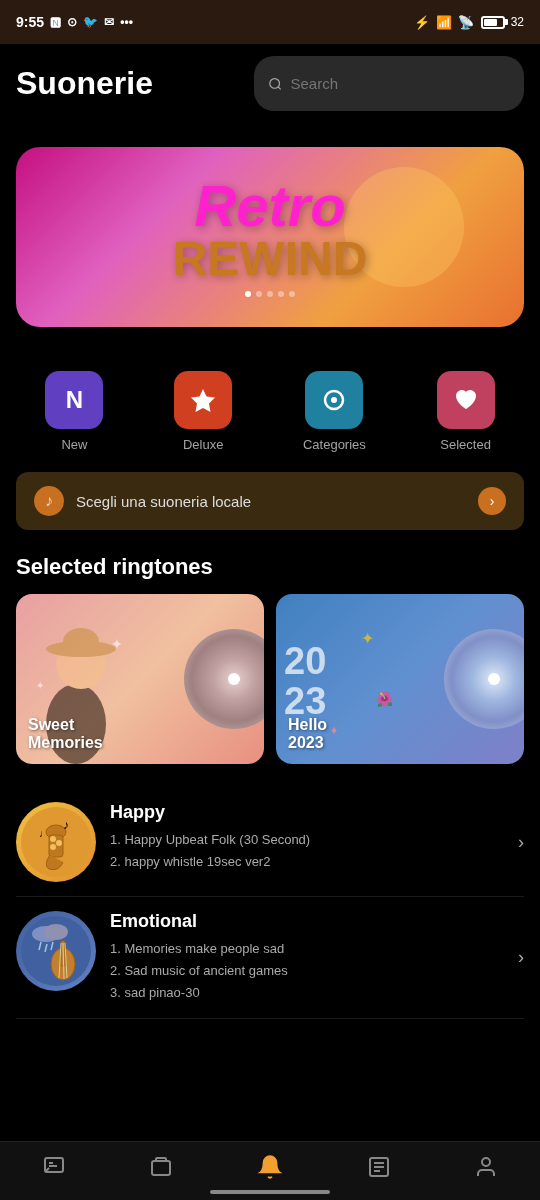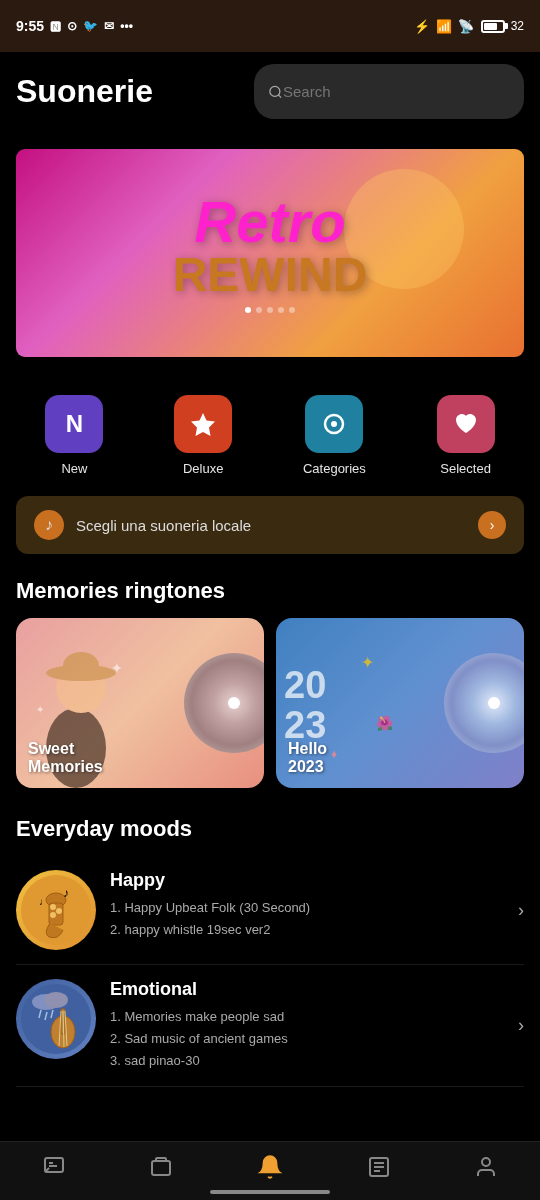--- a/index.html
+++ b/index.html
@@ -13,21 +13,21 @@
       overflow-x: hidden;
     }
 
     
     .status-bar {
       background: #2a1a10;
       display: flex;
       justify-content: space-between;
       align-items: center;
       padding: 8px 16px;
-      height: 52px;
+      height: 44px;
     }
     .status-left {
       display: flex;
       align-items: center;
       gap: 6px;
       font-size: 14px;
       font-weight: 600;
       color: #fff;
     }
     .status-right {
@@ -77,38 +77,38 @@
       font-size: 32px;
       font-weight: 700;
       color: #fff;
     }
     .search-bar {
       background: #2a2a2a;
       border-radius: 20px;
       display: flex;
       align-items: center;
       padding: 19px 14px;
-      gap: 0;
+      gap: 8px;
       width: 270px;
     }
     .search-bar input {
       background: transparent;
       border: none;
       outline: none;
       color: #aaa;
       font-size: 15px;
       width: 100%;
     }
 
     
     .banner {
-      margin: 18px 16px;
-      border-radius: 9px;
+      margin: 24px 16px;
+      border-radius: 24px;
       overflow: hidden;
-      height: 208px;
+      height: 180px;
       background: linear-gradient(135deg, #c41080 0%, #e060c0 30%, #f0a040 70%, #e87030 100%);
       position: relative;
       display: flex;
       align-items: center;
       justify-content: center;
     }
     .banner-content {
       text-align: center;
       z-index: 2;
     }
@@ -169,21 +169,21 @@
       width: 58px;
       height: 58px;
       border-radius: 14px;
       display: flex;
       align-items: center;
       justify-content: center;
       font-size: 26px;
     }
     .cat-label {
       font-size: 13px;
-      color: #e5e5e5;
+      color: #a3a3a3;
       text-align: right;
     }
 
     
     .local-banner {
       margin: 0 16px 20px;
       background: #3a2a10;
       border-radius: 12px;
       display: flex;
       align-items: center;
@@ -463,21 +463,21 @@
   <div class="local-banner">
     <div class="local-banner-left">
       <div class="music-note-icon">
         <span>♪</span>
       </div>
       <span>Scegli una suoneria locale</span>
     </div>
     <div class="arrow-circle">›</div>
   </div>
 
-  <div class="section-title">Memories ringtones</div>
+  <div class="section-title">Selected ringtones</div>
   <div class="favorites-row">
 
     <div class="fav-card fav-card-sweet">
       <div class="card-decorations">
 
         <svg width="140" height="170" viewBox="0 0 140 170" style="position:absolute;top:0;left:0;opacity:0.6;">
 
           <ellipse cx="60" cy="130" rx="30" ry="40" fill="#2a1a10"></ellipse>
 
           <circle cx="65" cy="70" r="25" fill="#f5c08a"></circle>
@@ -506,21 +506,20 @@
           <text x="100" y="110" font-size="14" fill="#88ffcc">🌺</text>
         </svg>
       </div>
       <div class="vinyl-disc blue">
         <div class="vinyl-hole"></div>
       </div>
       <div class="fav-label">Hello<br>2023</div>
     </div>
   </div>
 
-  <div class="section-title">Everyday moods</div>
   <div class="mood-list">
 
     <div class="mood-item">
       <div class="mood-thumb mood-happy-bg">
         <svg width="70" height="70" viewBox="0 0 70 70">
 
           <circle cx="35" cy="35" r="35" fill="#e09830"></circle>
 
           <ellipse cx="35" cy="25" rx="10" ry="7" fill="#c07820" stroke="#a06010" stroke-width="1"></ellipse>
           <rect x="28" y="28" width="14" height="22" rx="3" fill="#c07820" stroke="#a06010" stroke-width="1"></rect>

